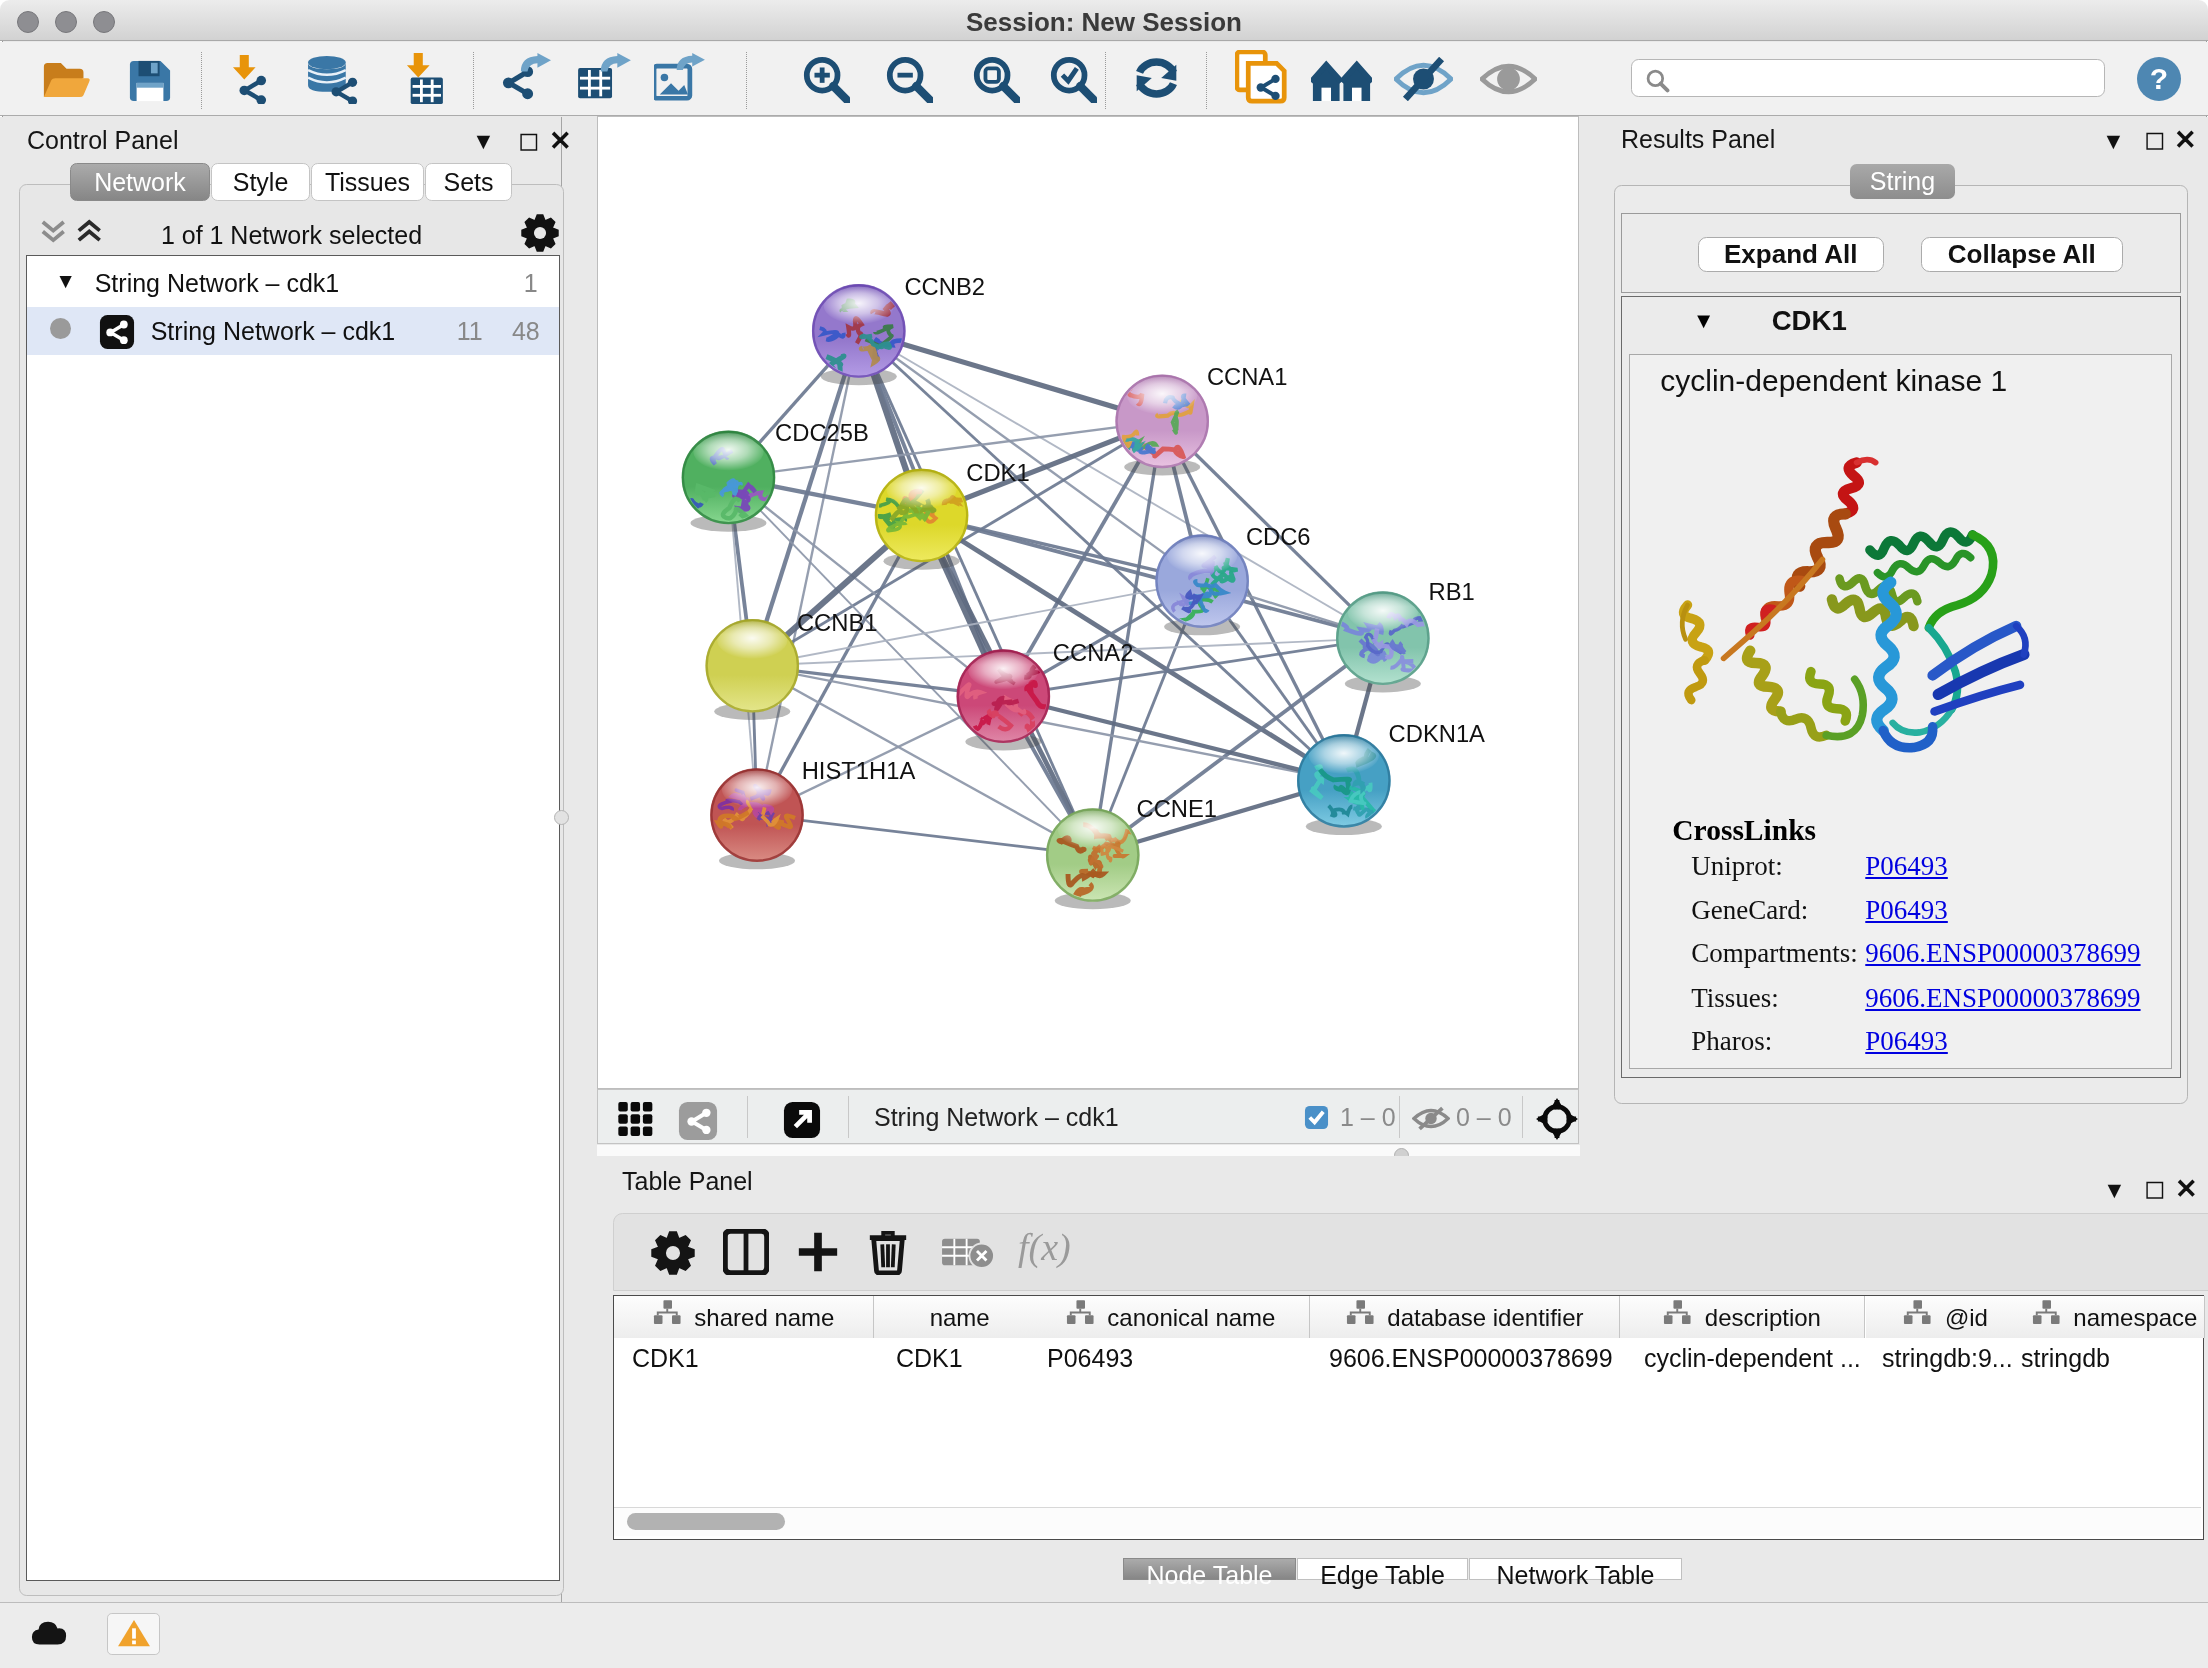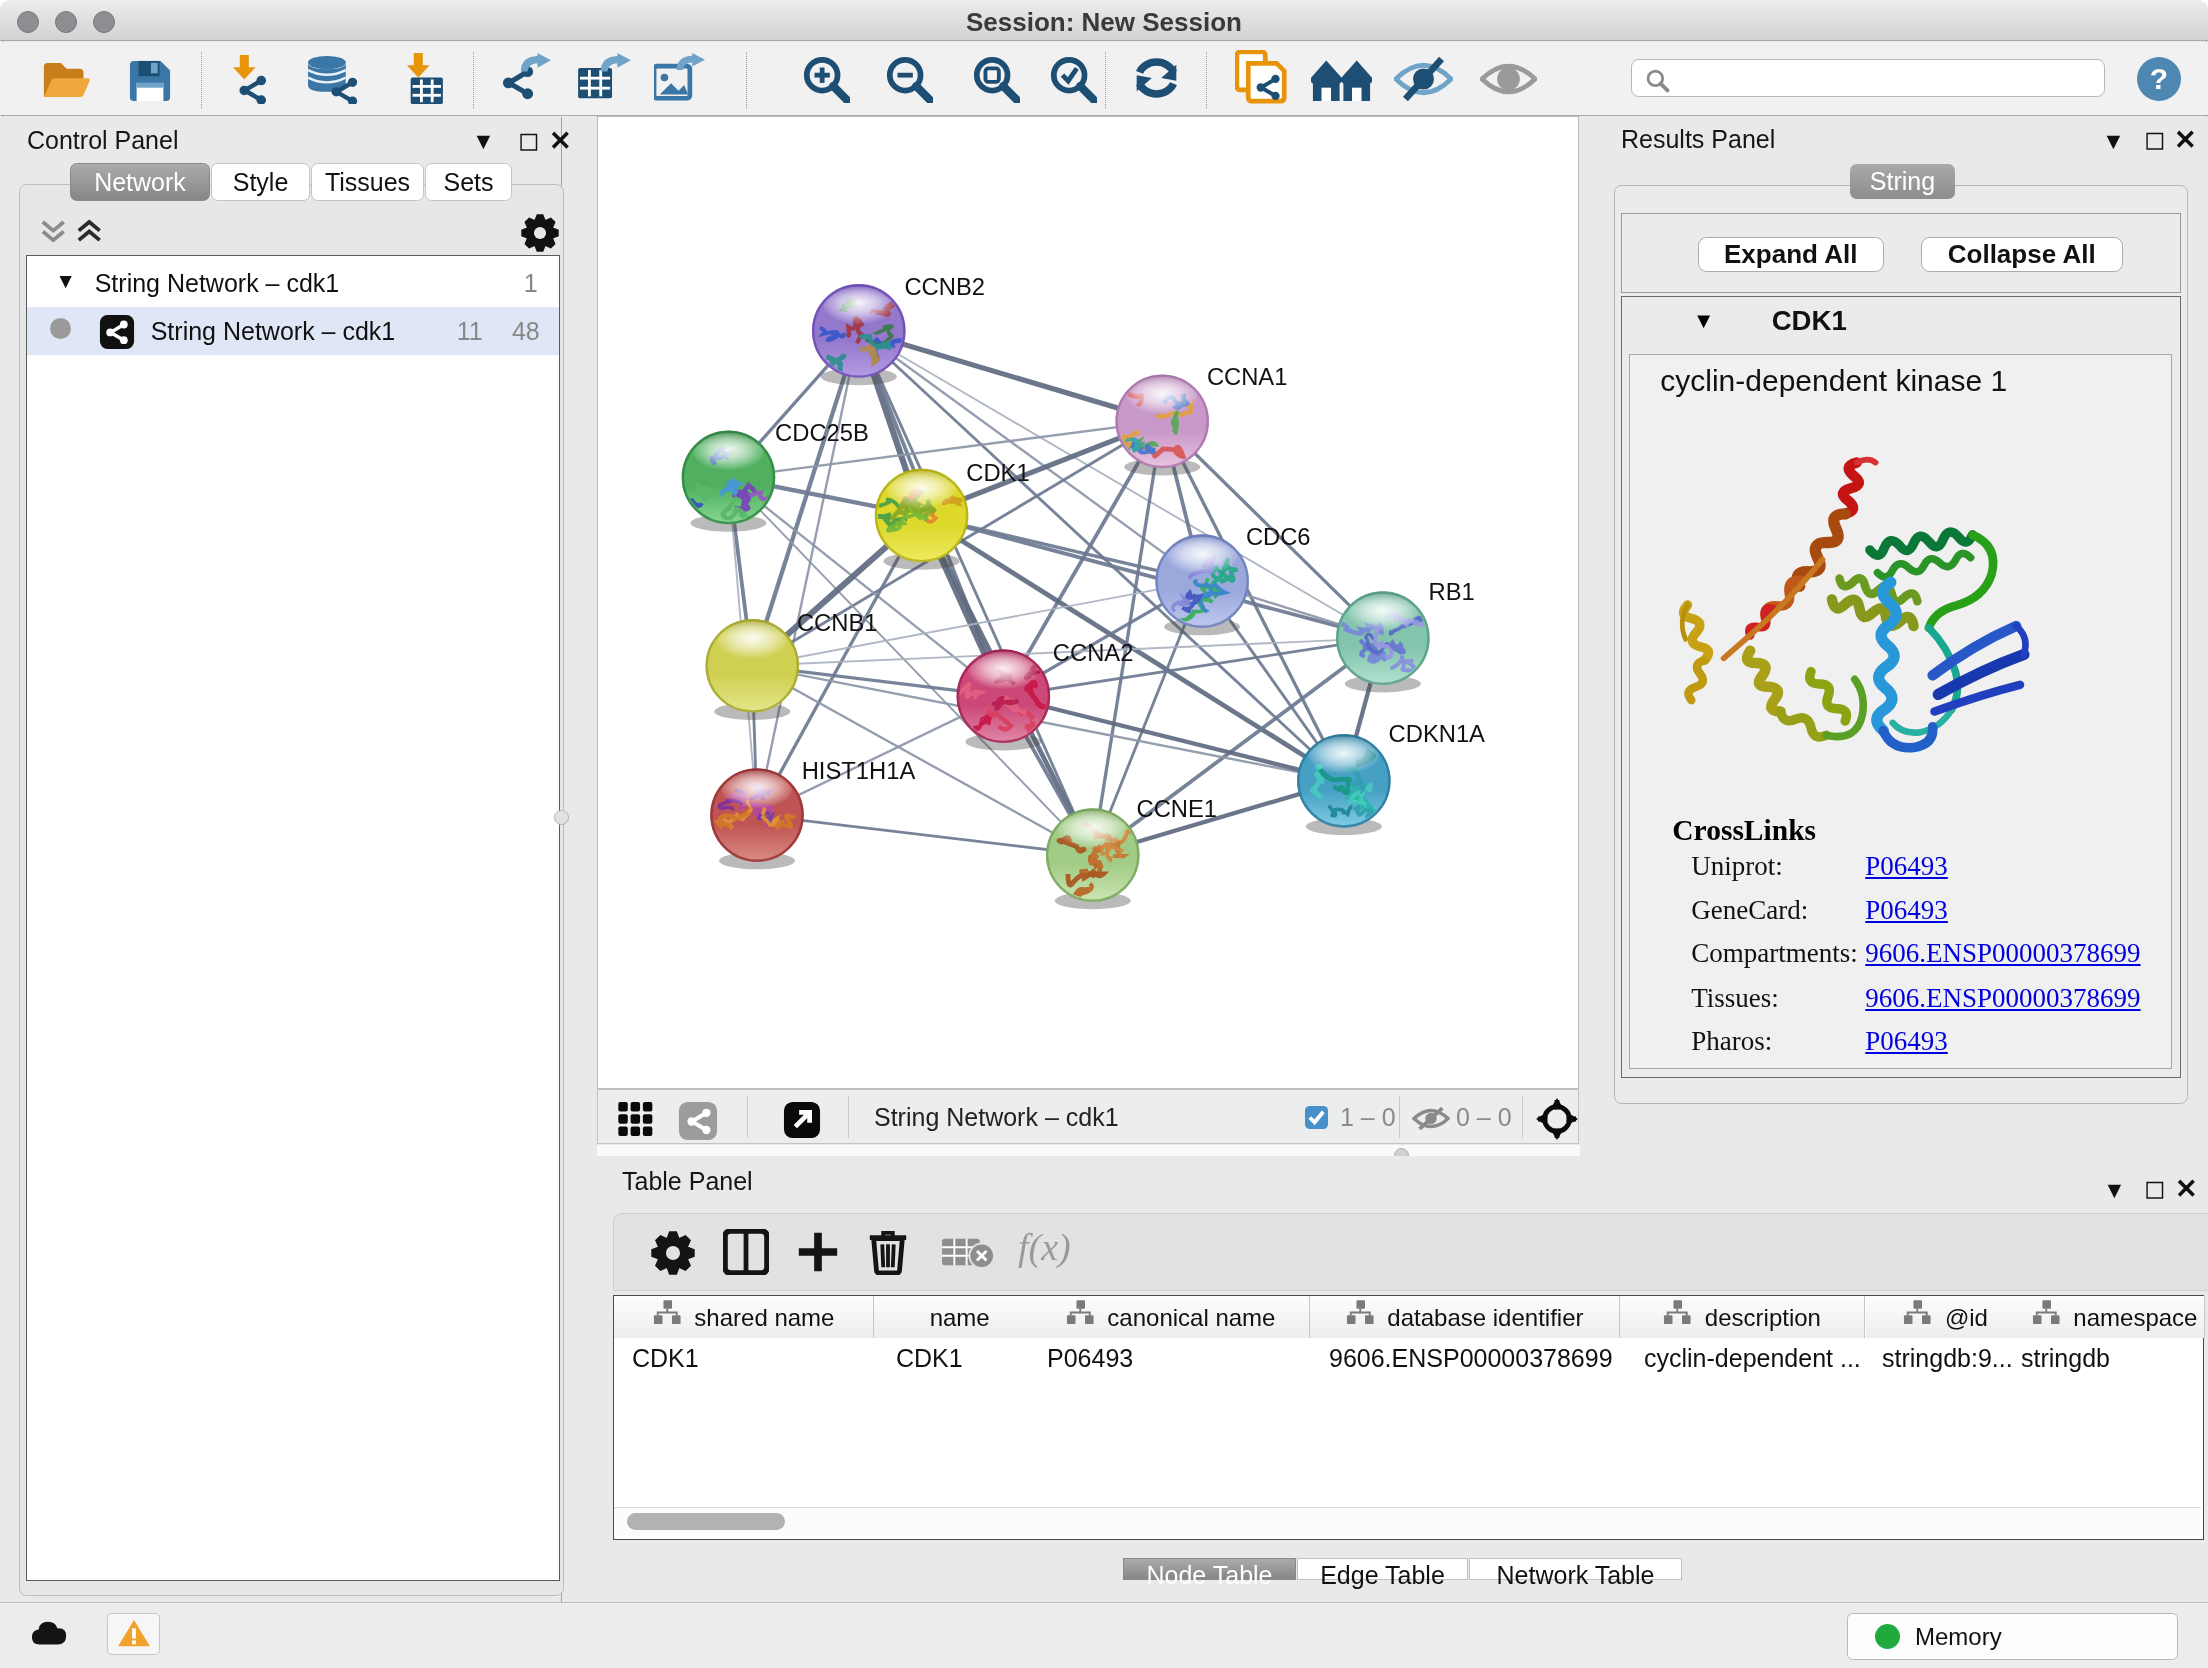--- a/index.html
+++ b/index.html
@@ -199,20 +199,21 @@
   <div class="tab" style="left:211px;width:99px;line-height:36px">Style</div>
   <div class="tab" style="left:311px;width:113px;line-height:36px">Tissues</div>
   <div class="tab" style="left:425px;width:87px;line-height:36px">Sets</div>
   <div id="cframe">
     <div style="position:absolute;left:19px;top:34px"><svg width="28.5" height="27" viewBox="0 0 30 28" style="">
           <path d="M4 3 L15 12 L26 3 M4 13 L15 22 L26 13" fill="none" stroke="#8c8c8c" stroke-width="4"></path>
         </svg></div>
     <div style="position:absolute;left:55px;top:34px"><svg width="28.5" height="27" viewBox="0 0 30 28" style="">
           <path d="M4 12 L15 3 L26 12 M4 22 L15 13 L26 22" fill="none" stroke="#2a2a2a" stroke-width="4"></path>
         </svg></div>
+    <div style="position:absolute;left:0;top:36px;width:100%;text-align:center;font-size:25px;color:#111">1 of 1 Network selected</div>
     <div style="position:absolute;left:501px;top:28.5px"><svg width="38" height="38" viewBox="0 0 40 40">
           <polygon points="33.1,14.0 39.7,16.6 39.7,23.4 33.1,26.0 33.5,25.0 36.4,31.5 31.5,36.4 25.0,33.5 26.0,33.1 23.4,39.7 16.6,39.7 14.0,33.1 15.0,33.5 8.5,36.4 3.6,31.5 6.5,25.0 6.9,26.0 0.3,23.4 0.3,16.6 6.9,14.0 6.5,15.0 3.6,8.5 8.5,3.6 15.0,6.5 14.0,6.9 16.6,0.3 23.4,0.3 26.0,6.9 25.0,6.5 31.5,3.6 36.4,8.5 33.5,15.0" fill="#111"></polygon>
           <circle cx="20.0" cy="20.0" r="6.4" fill="#e7e7e7"></circle>
         </svg></div>
     <div id="ntree">
       <div class="trow" style="top:5.7px">
         <span style="position:absolute;left:28.5px;top:7.6px;font-size:21px">▼</span>
         <span style="position:absolute;left:68px;top:7.6px">String Network – cdk1</span>
         <span style="position:absolute;right:21px;top:7.6px;color:#888">1</span>
       </div>
@@ -762,18 +763,14 @@
   <div style="position:absolute;left:30px;top:15px"><svg width="38" height="28.5" viewBox="0 0 40 30" style="">
         <path d="M10 28 Q2 28 2 20 Q2 13 9 12 Q10 4 19 4 Q27 4 29 11 Q38 10 38 19 Q38 28 29 28 Z" fill="#141414"></path>
       </svg></div>
   <div style="position:absolute;left:107px;top:9.5px;width:53px;height:42px;border:1px solid #c6c6c6;border-radius:4.8px;background:#f6f6f6">
     <svg width="34" height="30" viewBox="0 0 36 32" style="position:absolute;left:8.6px;top:4.8px">
         <path d="M18 2 L35 30 L1 30 Z" fill="#f0a22c"></path>
         <rect x="16" y="11" width="4" height="11" fill="#fff"></rect>
         <rect x="16" y="24" width="4" height="4" fill="#fff"></rect>
       </svg>
   </div>
-  <div id="membtn">
-      <span style="position:absolute;left:27px;top:10.5px;width:25px;height:25px;border-radius:50%;background:#1faa3c"></span>
-      <span style="position:absolute;left:67px;top:9.5px">Memory</span>
-    </div>
 </div>
 
 
 </body></html>

